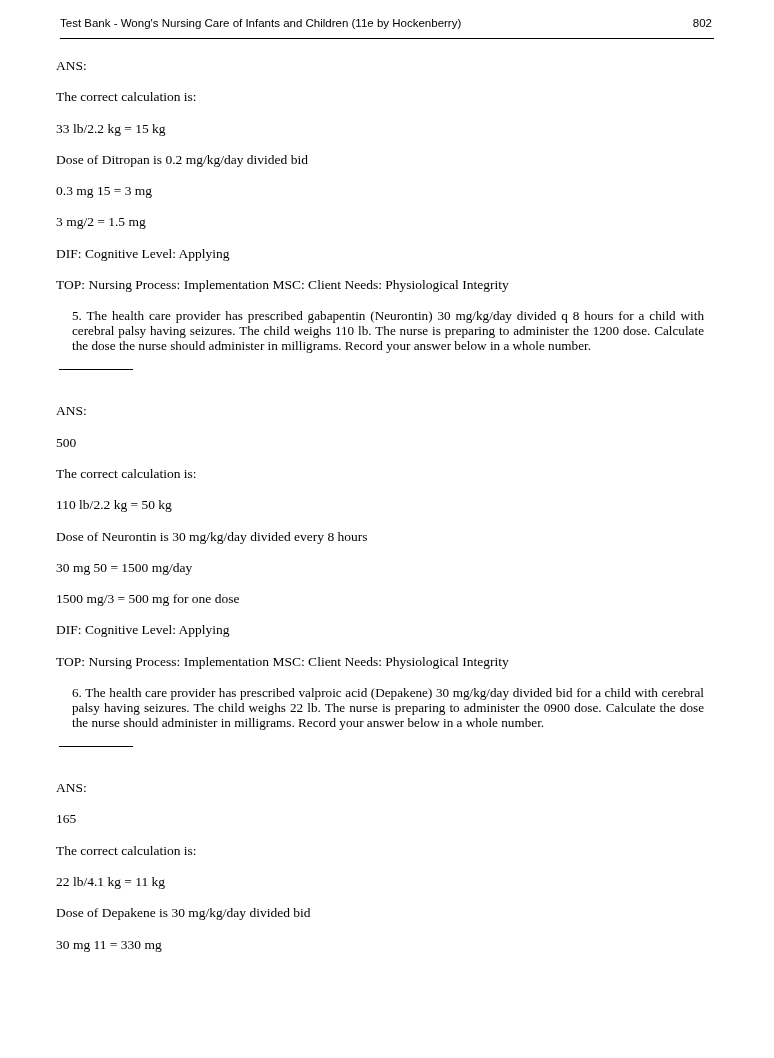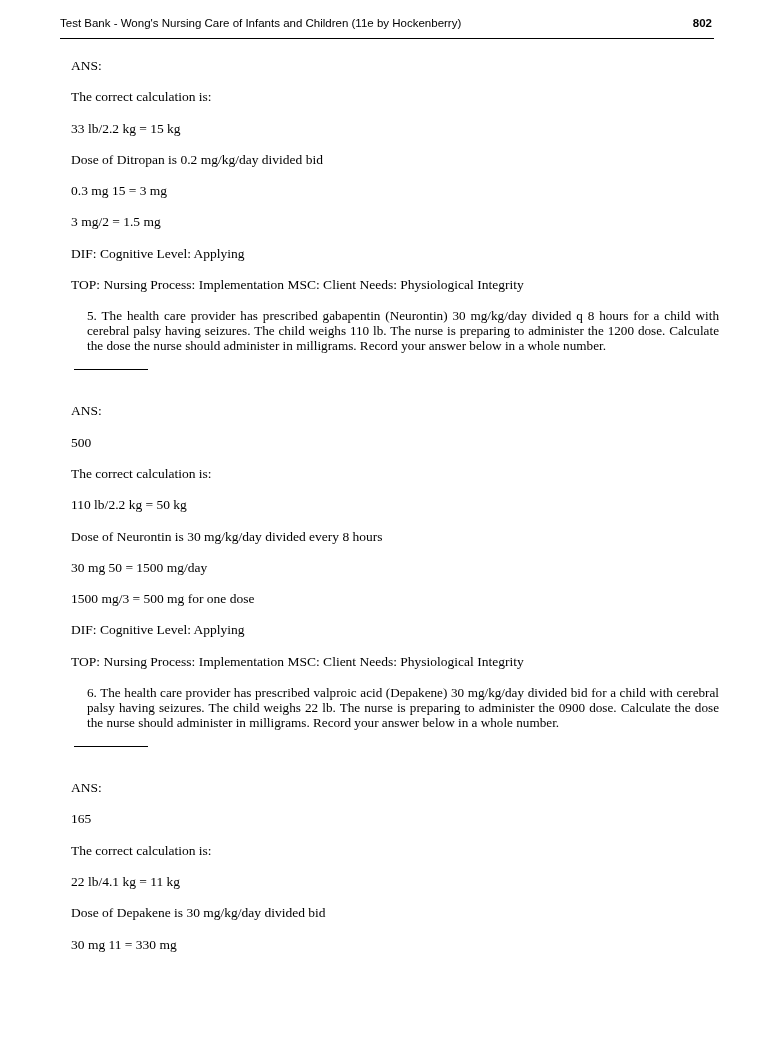--- a/index.html
+++ b/index.html
@@ -33,28 +33,28 @@
     align-items: flex-start;
     justify-content: space-between;
     font-family: "Liberation Sans", sans-serif;
     font-size: 11.5px;
     line-height: 15px;
   }
   .header-title {
     white-space: nowrap;
   }
   .header-page {
-    font-weight: bold;
+    font-weight: normal;
     white-space: nowrap;
     padding-right: 2px;
   }
   .content {
     position: absolute;
     top: 58px;
-    left: 71px;
+    left: 56px;
     width: 648px;
   }
   .para {
     font-size: 13.5px;
     line-height: 16px;
     margin: 0 0 15.3px 0;
     text-align: left;
   }
   .qpara {
     font-size: 13.2px;

